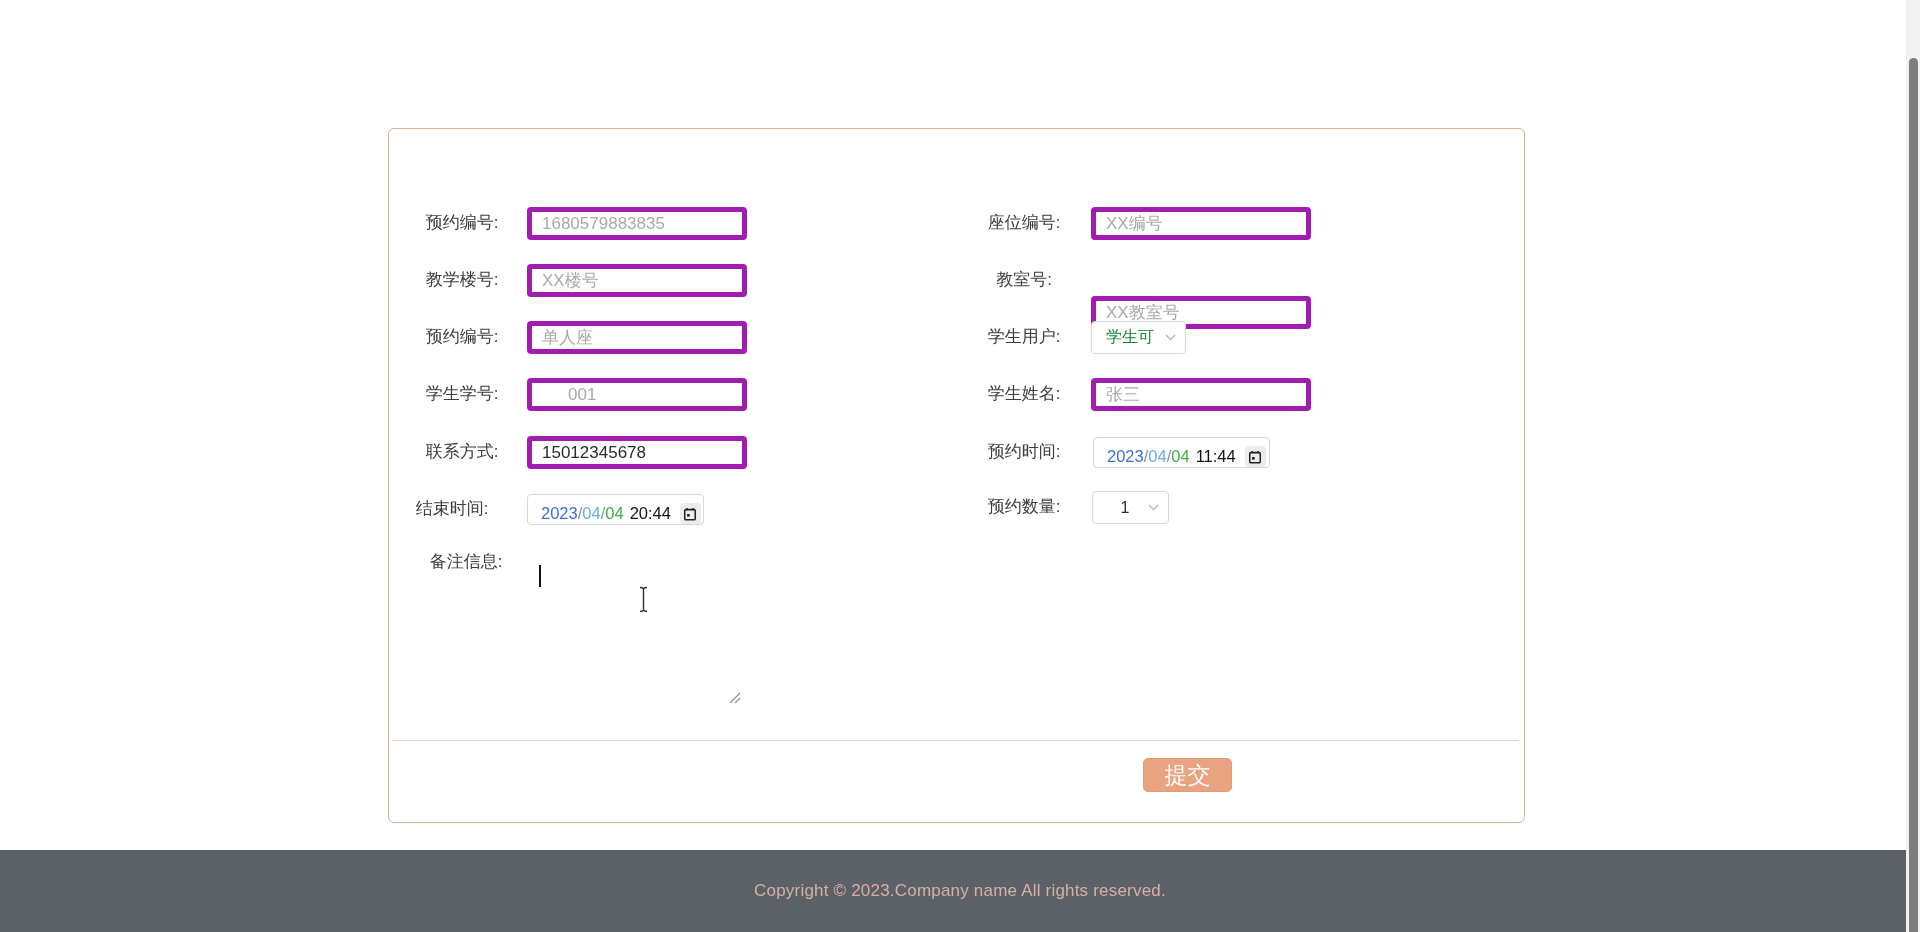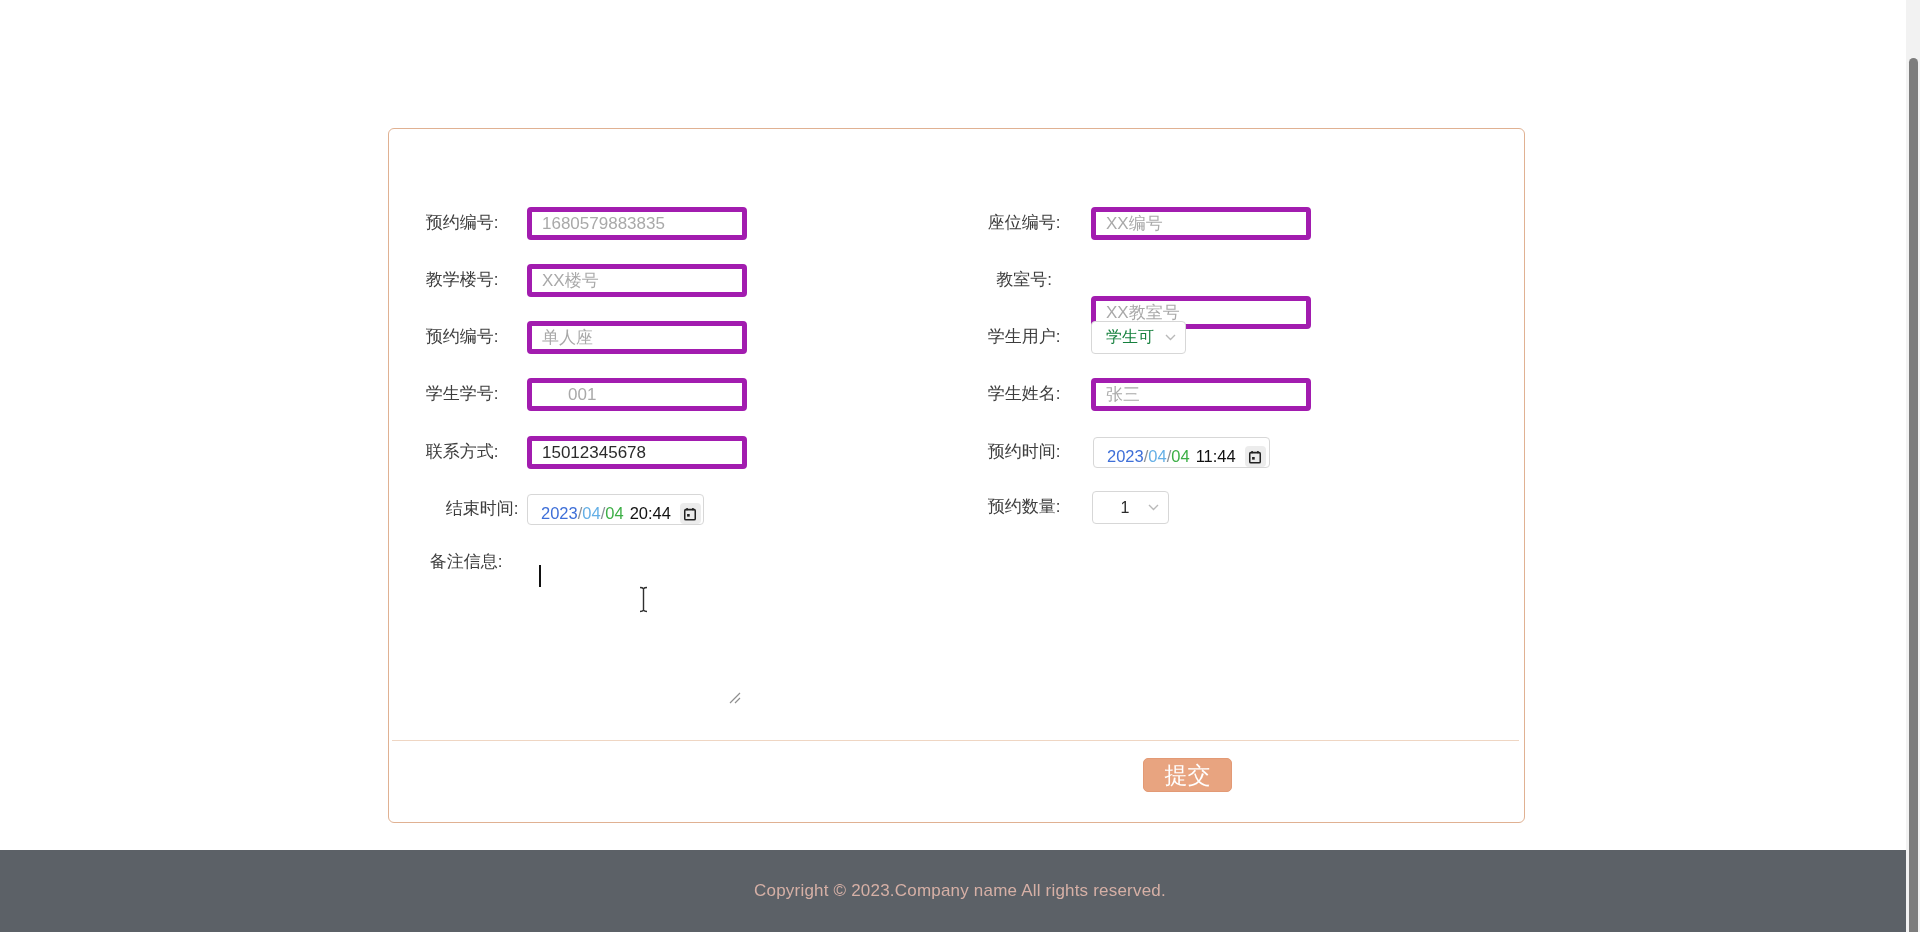--- a/index.html
+++ b/index.html
@@ -74,21 +74,21 @@
 </head>
 <body>
 
 <div class="card"></div>
 
 <div class="lbl" style="left:406px;top:212px">预约编号:</div>
 <div class="lbl" style="left:406px;top:269px">教学楼号:</div>
 <div class="lbl" style="left:406px;top:326px">预约编号:</div>
 <div class="lbl" style="left:406px;top:383px">学生学号:</div>
 <div class="lbl" style="left:406px;top:441px">联系方式:</div>
-<div class="lbl" style="left:426px;top:498px">结束时间:</div>
+<div class="lbl" style="left:396px;top:498px">结束时间:</div>
 <div class="lbl" style="left:410px;top:551px">备注信息:</div>
 
 <input class="txt" style="left: 527px; top: 207px;" placeholder="1680579883835">
 <input class="txt" style="left: 527px; top: 264px;" placeholder="XX楼号">
 <input class="txt" style="left: 527px; top: 321px;" placeholder="单人座">
 <input class="txt" style="left: 527px; top: 378px; padding-left: 36px;" placeholder="001">
 <input class="txt" style="left: 527px; top: 436px;" value="15012345678">
 
 <div class="dt" style="left:527px;top:494px;width:177px">
   <span class="y">2023</span>

